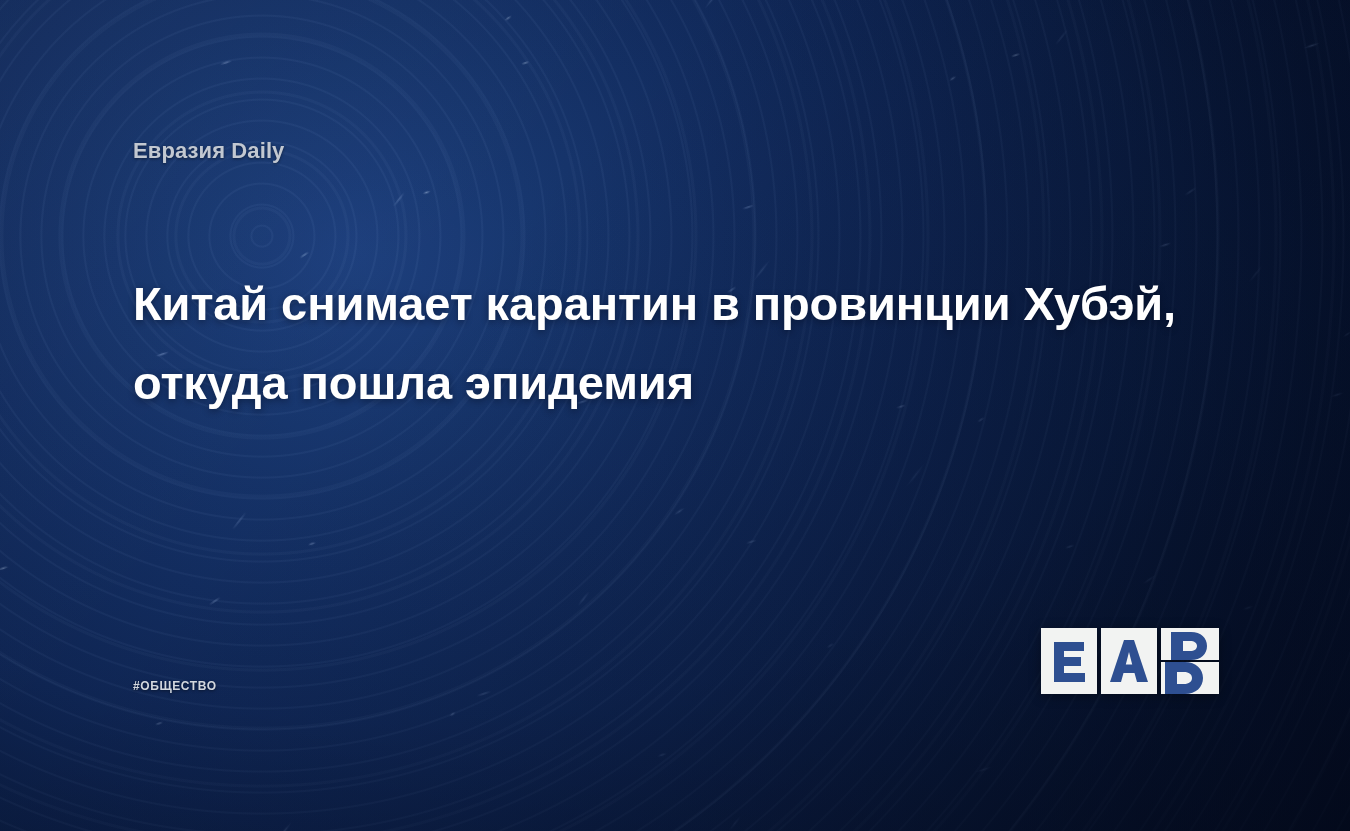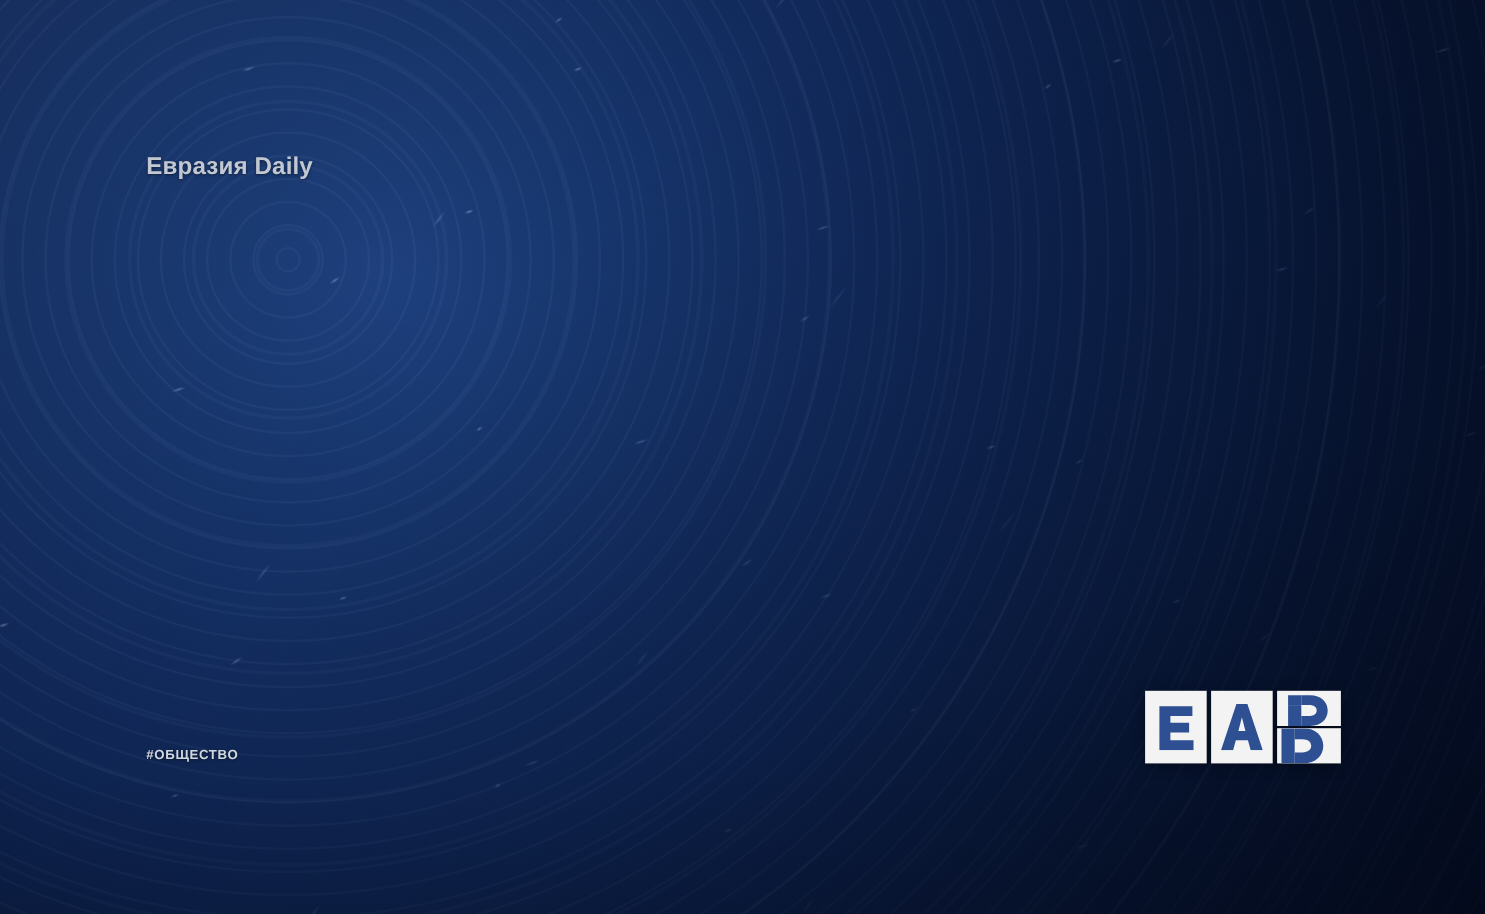--- a/index.html
+++ b/index.html
@@ -261,20 +261,21 @@
   <div class="bg-arcs-2"></div>
   <div class="bg-stars-a"></div>
   <div class="bg-stars-b"></div>
   <div class="bg-stars-c"></div>
   <div class="bg-vignette"></div>
 
   <div class="content">
 
     <div class="brand">Евразия Daily</div>
 
+    <h1 class="headline">Китай снимает карантин в провинции Хубэй, откуда пошла эпидемия</h1>
 
     <div class="category">#ОБЩЕСТВО</div>
 
     <div class="logo">
 
       <div class="logo-tile">
         <svg width="34" height="42" viewBox="0 0 34 42" aria-hidden="true">
           <path d="M2 2 H32 V11 H12 V17 H29 V26 H12 V33 H33 V42 H2 Z" fill="#2e4f91"></path>
         </svg>
       </div>

